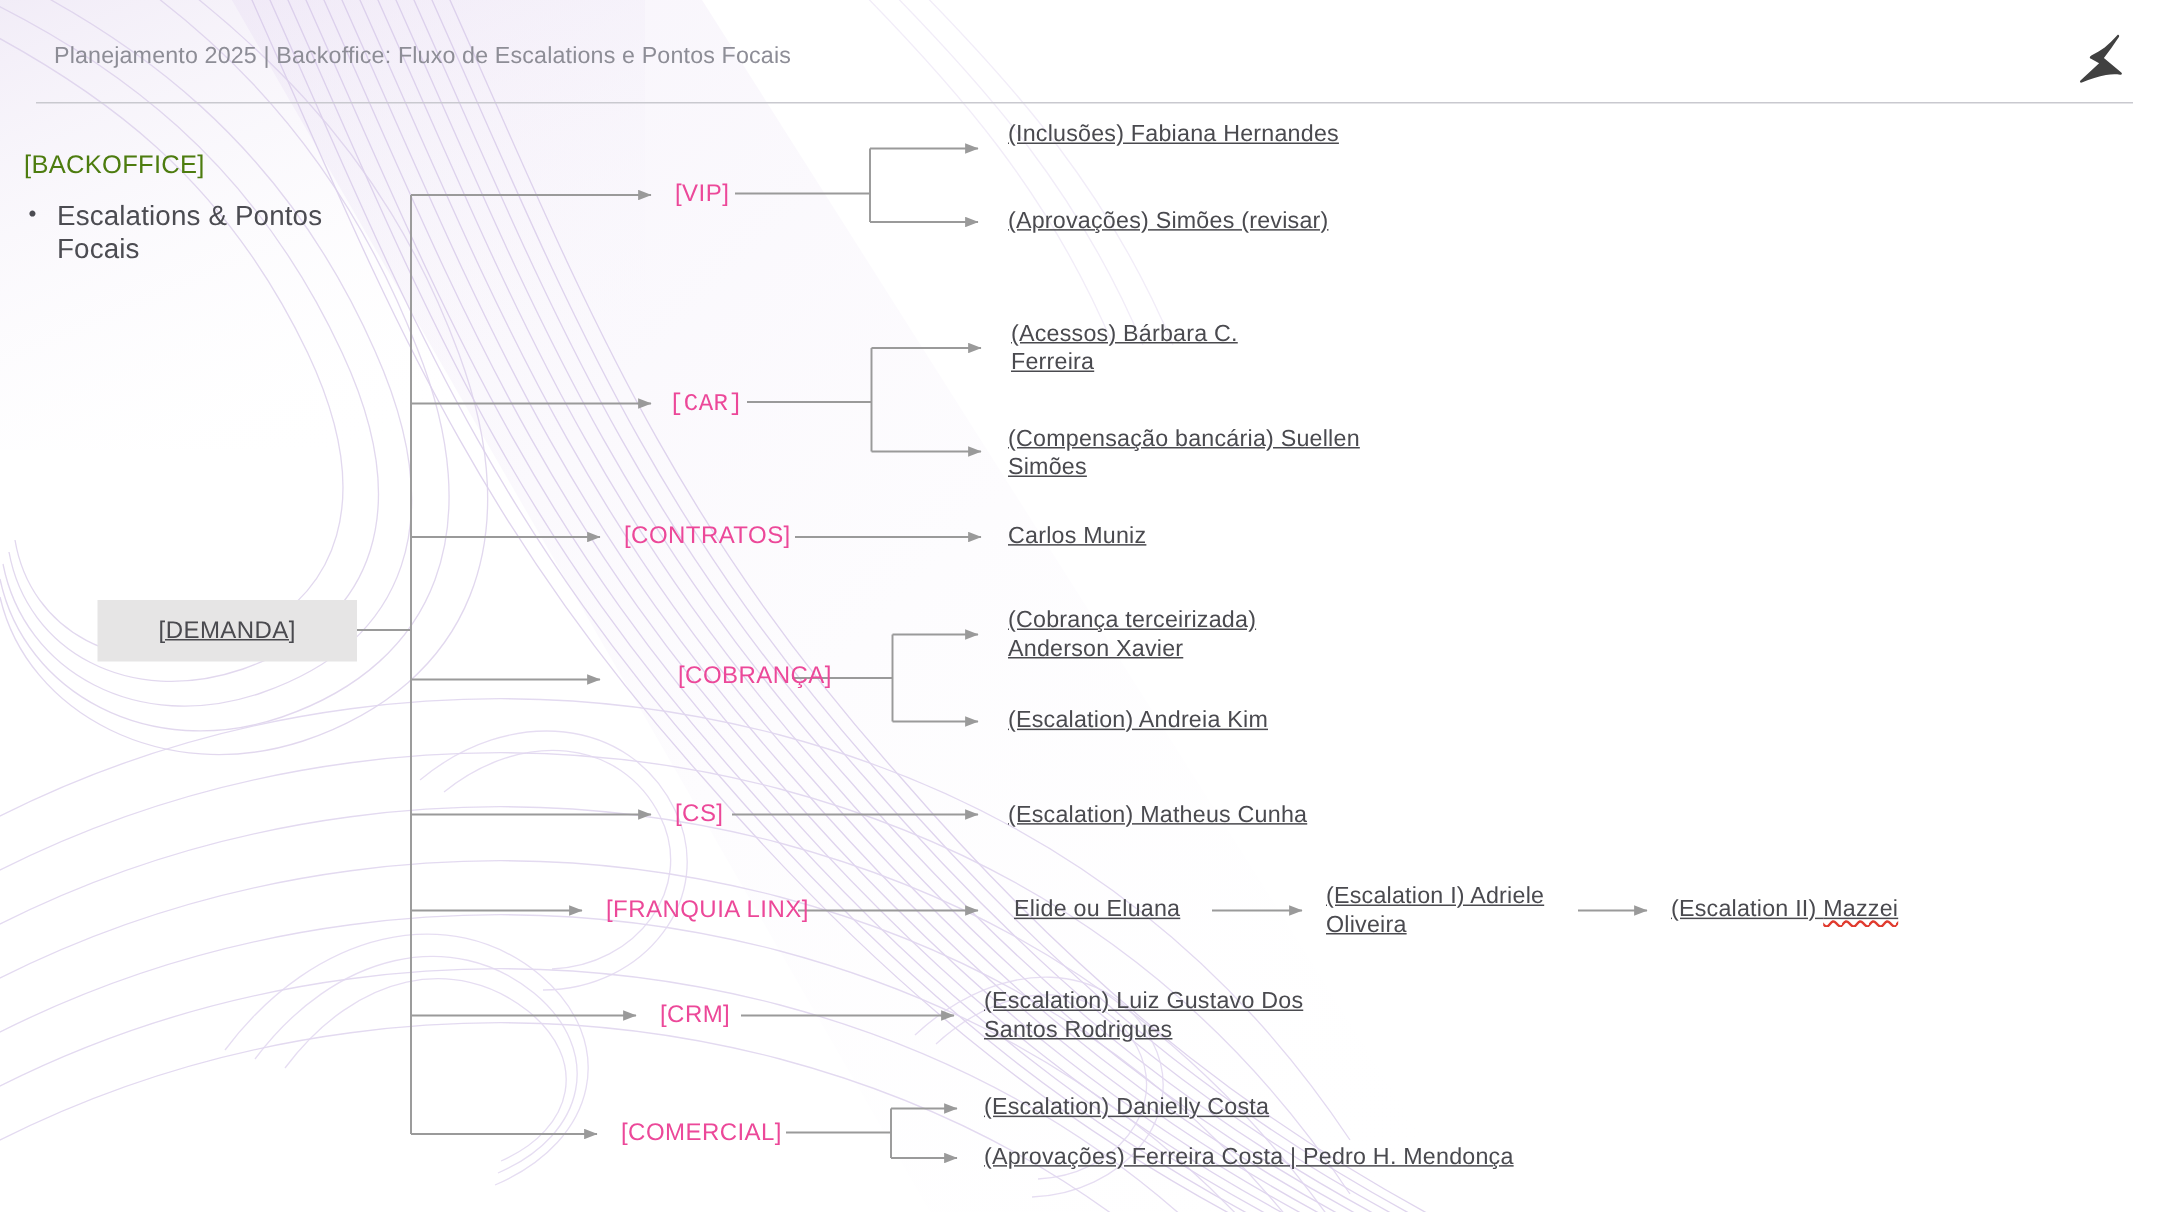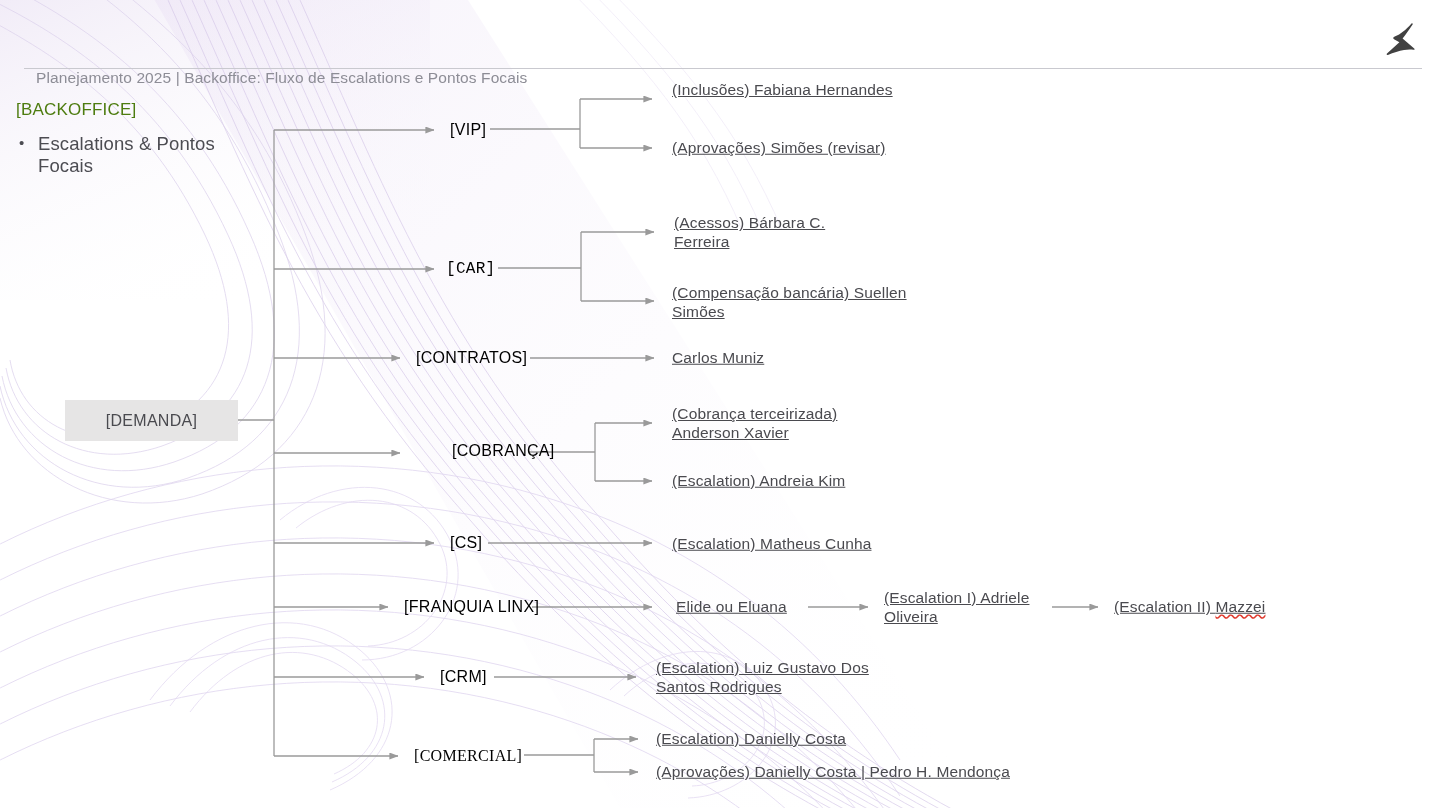--- a/index.html
+++ b/index.html
@@ -31,21 +31,20 @@
     width: 1446px; height: 69px;
     z-index: 3;
   }
   #header-title {
     position: absolute;
     left: 36px; top: 29px;
     font-size: 15.5px;
     color: #8d8d96;
     letter-spacing: 0.1px;
     white-space: nowrap;
-    margin-top: 40px;
   }
   #header-rule {
     position: absolute;
     left: 24px; top: 68px;
     width: 1398px; height: 1px;
     background: #c9c9cf;
   }
   #brand-logo {
     position: absolute;
     left: 1378px; top: 19px;
@@ -105,27 +104,28 @@
     position: absolute;
     left: 65px; top: 400px;
     width: 173px; height: 41px;
     background: #e6e5e5;
     display: flex;
     align-items: center;
     justify-content: center;
     font-size: 16px;
     color: #4a4a4f;
     letter-spacing: 0.3px;
+    text-decoration: underline;
   }
 
   
   .branch-label {
     position: absolute;
     font-size: 16px;
-    color: #000000;
+    color: #ec4899;
     letter-spacing: 0.3px;
     white-space: nowrap;
     transform: translateY(-50%);
   }
 
   
   .leaf-label {
     position: absolute;
     font-size: 15.5px;
     line-height: 18.5px;
@@ -294,21 +294,21 @@
 
     <div id="root-node">[DEMANDA]</div>
 
     <div class="branch-label" style="left:450px; top:130px;">[VIP]</div>
     <div class="branch-label" style="left:446px; top:269px;font-family:Liberation Mono, monospace;">[CAR]</div>
     <div class="branch-label" style="left:416px; top:358px;">[CONTRATOS]</div>
     <div class="branch-label" style="left:416px; top:451px;margin-left:36px;">[COBRANÇA]</div>
     <div class="branch-label" style="left:450px; top:543px;">[CS]</div>
     <div class="branch-label" style="left:404px; top:607px;">[FRANQUIA LINX]</div>
     <div class="branch-label" style="left:440px; top:677px;">[CRM]</div>
-    <div class="branch-label" style="left:414px; top:756px;font-family:Liberation Serif, serif;">[COMERCIAL]</div>
+    <div class="branch-label" style="left:414px; top:756px;">[COMERCIAL]</div>
 
     <div class="leaf-label" style="left:672px; top:81px; width:230px;">(Inclusões) Fabiana Hernandes</div>
     <div class="leaf-label vmid" style="left:672px; top:148px; width:300px;">(Aprovações) Simões (revisar)</div>
 
     <div class="leaf-label" style="left:674px; top:214px; width:200px;">(Acessos) Bárbara C. Ferreira</div>
     <div class="leaf-label" style="left:672px; top:284px; width:290px;">(Compensação bancária) Suellen Simões</div>
 
     <div class="leaf-label vmid" style="left:672px; top:358px; width:220px;">Carlos Muniz</div>
 
     <div class="leaf-label" style="left:672px; top:405px; width:230px;">(Cobrança terceirizada) Anderson Xavier</div>
@@ -316,16 +316,16 @@
 
     <div class="leaf-label vmid" style="left:672px; top:544px; width:280px;">(Escalation) Matheus Cunha</div>
 
     <div class="leaf-label vmid" style="left:676px; top:607px; width:170px;">Elide ou Eluana</div>
     <div class="leaf-label" style="left:884px; top:589px; width:180px;">(Escalation I) Adriele Oliveira</div>
     <div class="leaf-label vmid" style="left:1114px; top:607px; width:240px;"><span>(Escalation II) </span><span class="spellcheck">Mazzei</span></div>
 
     <div class="leaf-label" style="left:656px; top:659px; width:260px;">(Escalation) Luiz Gustavo Dos Santos Rodrigues</div>
 
     <div class="leaf-label vmid" style="left:656px; top:739px; width:260px;">(Escalation) Danielly Costa</div>
-    <div class="leaf-label vmid" style="left:656px; top:772px; width:420px;">(Aprovações) Danielly Costa | Pedro H. Mendonça</div>
+    <div class="leaf-label vmid" style="left:656px; top:772px; width:420px;">(Aprovações) Ferreira Costa | Pedro H. Mendonça</div>
 
   </div>
 </div>
 
 </body></html>

